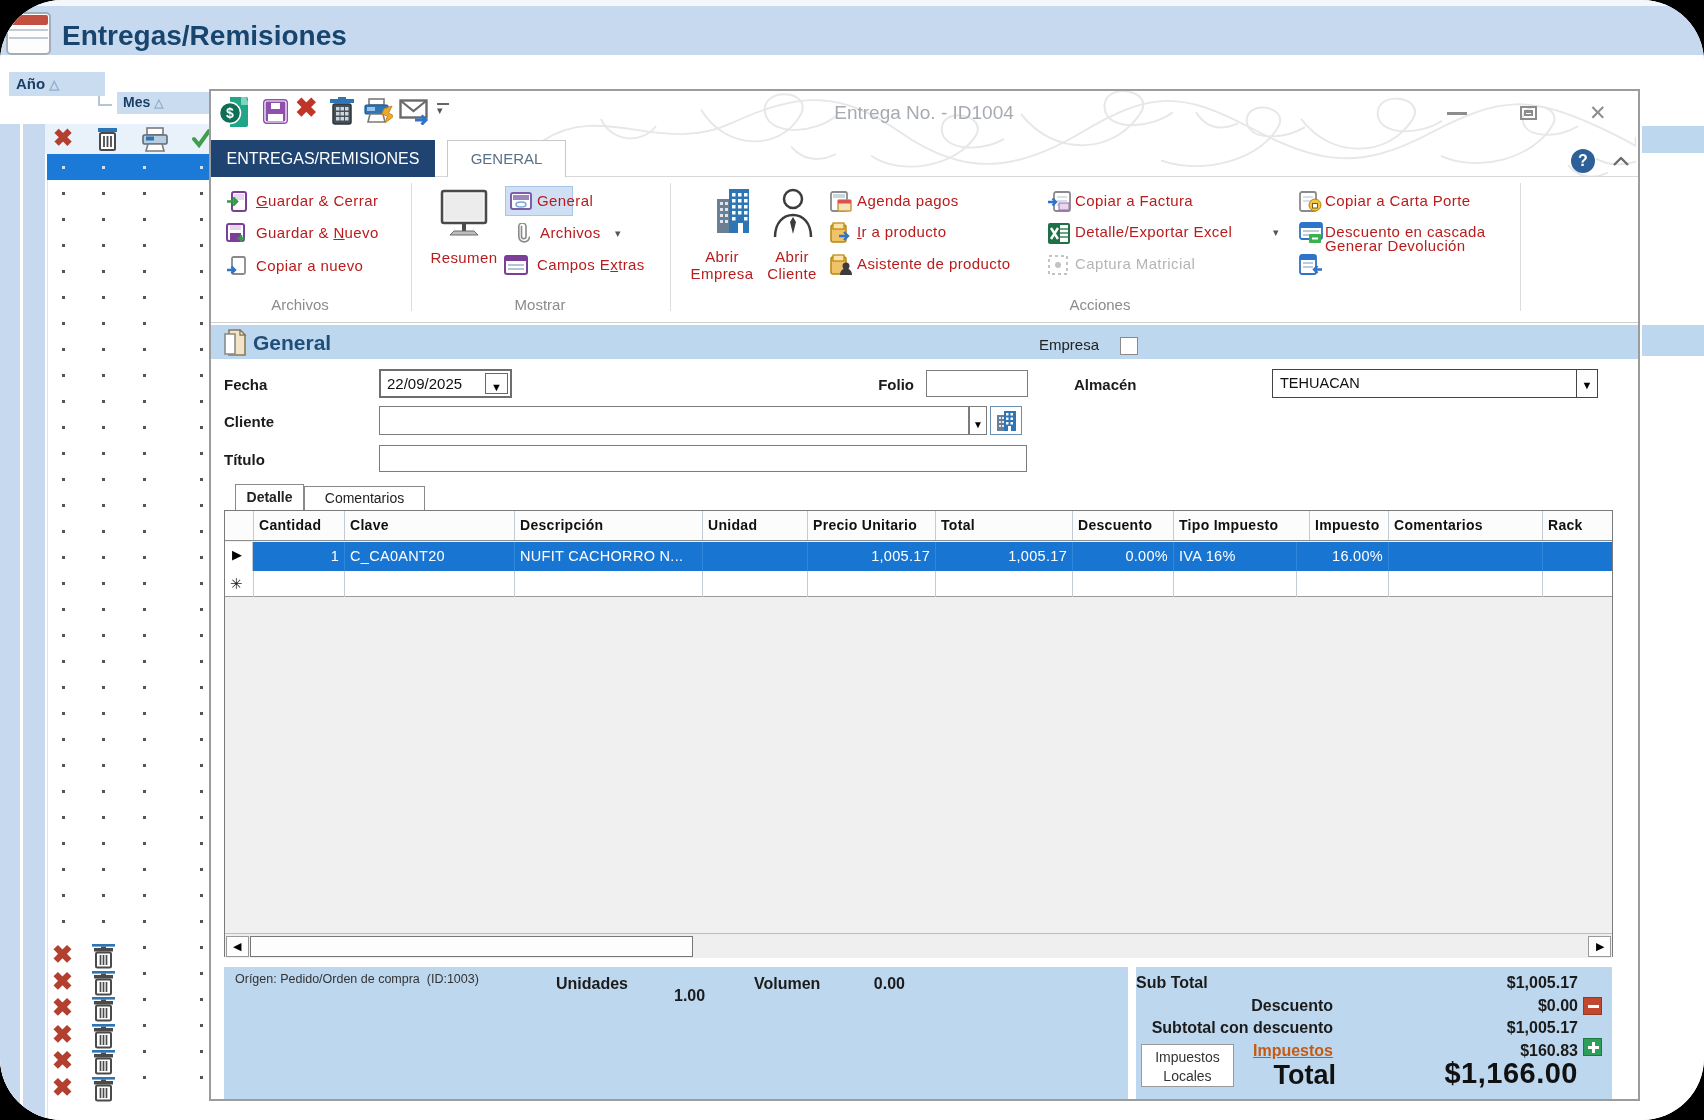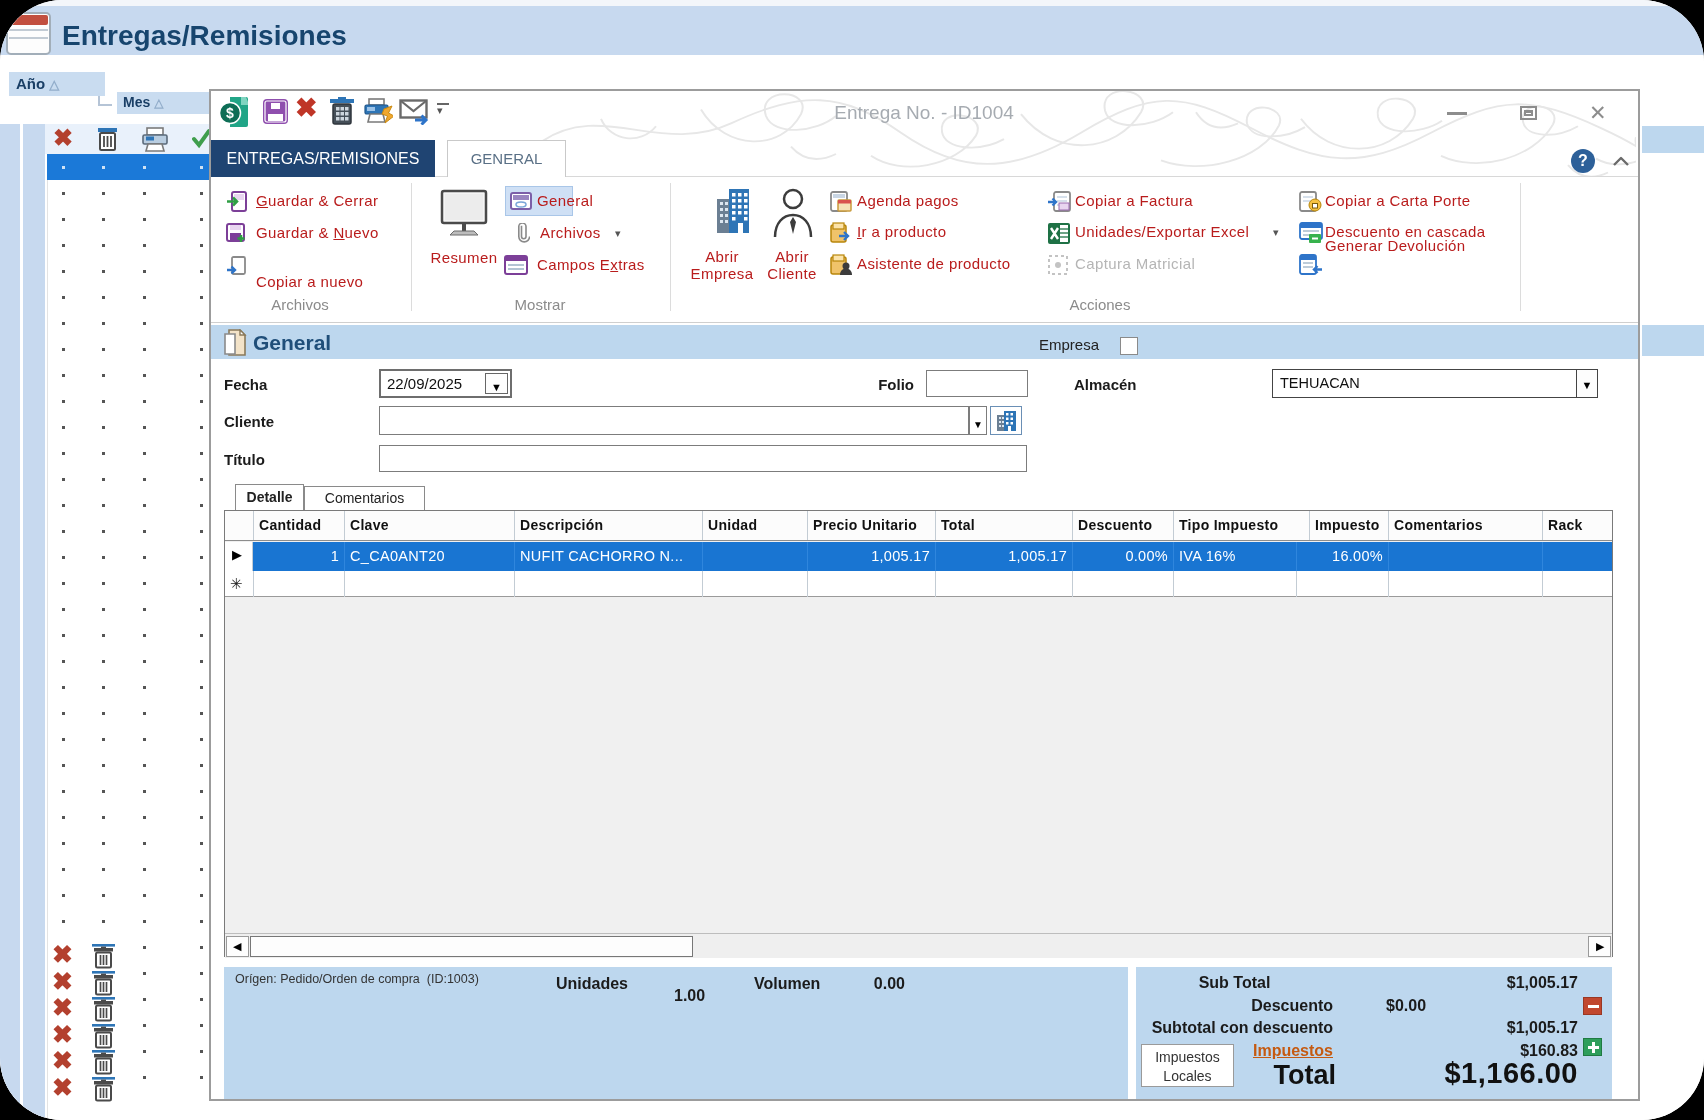--- a/index.html
+++ b/index.html
@@ -254,21 +254,21 @@
           <rect x="1" y="1" width="17" height="17" rx="2" fill="#fff" stroke="#7c3f98" stroke-width="2"></rect>
           <rect x="4" y="2" width="11" height="5" fill="#e8d5f0"></rect>
           <rect x="4" y="10" width="11" height="7" fill="#7c3f98"></rect>
           <path d="M15 12 v7 m-3.5 -3.5 h7" stroke="#2f9e44" stroke-width="2.5"></path>
         </svg>
   <div class="rbt" style="left:45px;top:47px;">Guardar &amp; <u>N</u>uevo</div>
   <svg class="ab" style="left:15px;top:79px;" width="21" height="21" viewBox="0 0 21 21">
           <rect x="6" y="1" width="13" height="17" rx="1.5" fill="#fff" stroke="#8a8a8a" stroke-width="1.8"></rect>
           <path d="M1 14 h8 m-3.5 -3.5 l3.5 3.5 l-3.5 3.5" stroke="#2e74c9" stroke-width="2.4" fill="none"></path>
         </svg>
-  <div class="rbt" style="left:45px;top:80px;margin-top:16px;">Copiar a nuevo</div>
+  <div class="rbt" style="left:45px;top:80px;">Copiar a nuevo</div>
 
   <svg class="ab" style="left:229px;top:12px;" width="48" height="52" viewBox="0 0 48 52">
           <rect x="2" y="2" width="44" height="32" rx="2" fill="#f4f4f4" stroke="#4a4a4a" stroke-width="2.5"></rect>
           <rect x="5" y="5" width="38" height="26" fill="#ececec"></rect>
           <rect x="22" y="34" width="4" height="8" fill="#4a4a4a"></rect>
           <path d="M10 46 h28 l-4 -4 h-20 z" fill="#bdbdbd" stroke="#6a6a6a"></path>
         </svg>
   <div class="rbt" style="left:253px;top:72px;transform:translateX(-50%);">Resumen</div>
 
   <div class="ab" style="left:294px;top:9px;width:68px;height:30px;background:#cfe0f5;border:1px solid #a9c6e8;"></div>
@@ -368,21 +368,21 @@
   <svg class="ab" style="left:836px;top:45px;" width="24" height="23" viewBox="0 0 24 23">
           <rect x="1" y="1" width="22" height="21" rx="2" fill="#1e7145"></rect>
           <rect x="13" y="3" width="8" height="17" fill="#fff"></rect>
           <g stroke="#1e7145" stroke-width="1.3">
             <line x1="13" y1="7" x2="21" y2="7"></line>
             <line x1="13" y1="11" x2="21" y2="11"></line>
             <line x1="13" y1="15" x2="21" y2="15"></line>
           </g>
           <path d="M4 6 l7 11 m0 -11 l-7 11" stroke="#fff" stroke-width="2.4"></path>
         </svg>
-  <div class="rbt" style="left:864px;top:46px;">Unidades/Exportar Excel</div>
+  <div class="rbt" style="left:864px;top:46px;">Detalle/Exportar Excel</div>
   <div class="ab" style="left:1062px;top:49px;font-size:11px;color:#555;">▾</div>
   <svg class="ab" style="left:836px;top:77px;" width="22" height="22" viewBox="0 0 22 22">
           <g stroke="#c3c3c3" stroke-width="2" stroke-dasharray="3 3" fill="none">
             <rect x="2" y="2" width="18" height="18"></rect>
           </g>
           <circle cx="11" cy="11" r="3" fill="#c3c3c3"></circle>
         </svg>
   <div class="rbt" style="left:864px;top:78px;color:#b5b5b5;">Captura Matricial</div>
 
   <svg class="ab" style="left:1088px;top:14px;" width="24" height="21" viewBox="0 0 24 21">
@@ -539,24 +539,24 @@
 </div>
 
 <div class="ab" id="footL" style="left:13px;top:876px;width:904px;height:132px;background:#bdd7ee;">
   <div class="ab" style="left:11px;top:5px;font-size:12.5px;color:#333;text-align:right;">Orígen: Pedido/Orden de compra&nbsp;&nbsp;(ID:1003)</div>
   <div class="ftr" style="left:332px;top:8px;font-weight:bold;">Unidades</div>
   <div class="ftr" style="left:450px;top:20px;width:67px;text-align:left;font-weight:bold;">1.00</div>
   <div class="ftr" style="left:530px;top:8px;font-weight:bold;">Volumen</div>
   <div class="ftr" style="left:616px;top:8px;width:65px;text-align:right;font-weight:bold;">0.00</div>
 </div>
 <div class="ab" id="footR" style="left:925px;top:876px;width:476px;height:132px;background:#bdd7ee;">
-  <div class="ftr" style="left:0;top:7px;width:197px;text-align:center;font-weight:bold;">Sub Total</div>
+  <div class="ftr" style="left:0;top:7px;width:197px;text-align:left;font-weight:bold;">Sub Total</div>
   <div class="ftr" style="left:250px;top:7px;width:192px;text-align:right;font-weight:bold;">$1,005.17</div>
   <div class="ftr" style="left:0;top:30px;width:197px;text-align:right;font-weight:bold;">Descuento</div>
-  <div class="ftr" style="left:250px;top:30px;width:192px;font-weight:bold;">$0.00</div>
+  <div class="ftr" style="left:250px;top:30px;width:192px;text-align:right;font-weight:bold;">$0.00</div>
   <div class="ab" style="left:447px;top:30px;width:19px;height:18px;background:#c1472e;border:1px solid #9a3723;">
           <div style="position:absolute;left:4px;top:7px;width:11px;height:3px;background:#fff;"></div>
         </div>
   <div class="ftr" style="left:0;top:52px;width:210px;margin-left:-13px;text-align:right;font-weight:bold;">Subtotal con descuento</div>
   <div class="ftr" style="left:250px;top:52px;width:192px;text-align:right;font-weight:bold;">$1,005.17</div>
   <div class="ftr" style="left:0;top:75px;width:197px;text-align:right;font-weight:bold;color:#c55a11;text-decoration:underline;">Impuestos</div>
   <div class="ftr" style="left:250px;top:75px;width:192px;text-align:right;font-weight:bold;">$160.83</div>
   <div class="ab" style="left:447px;top:71px;width:19px;height:18px;background:#2e9e5b;border:1px solid #1f7a42;">
           <div style="position:absolute;left:4px;top:7px;width:11px;height:3px;background:#fff;"></div>
           <div style="position:absolute;left:8px;top:3px;width:3px;height:11px;background:#fff;"></div>

